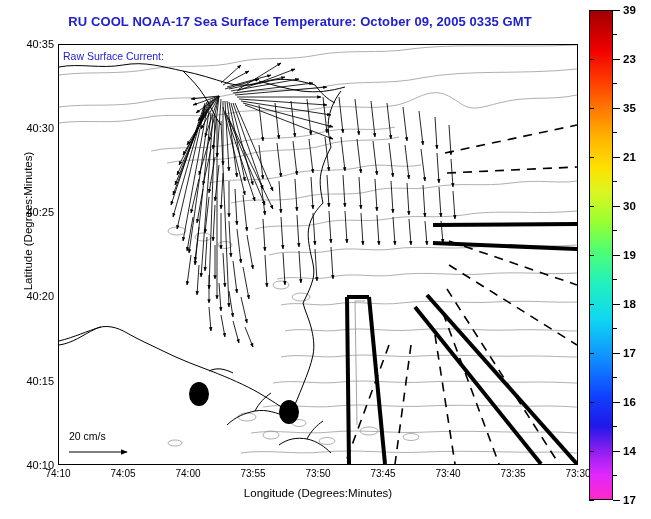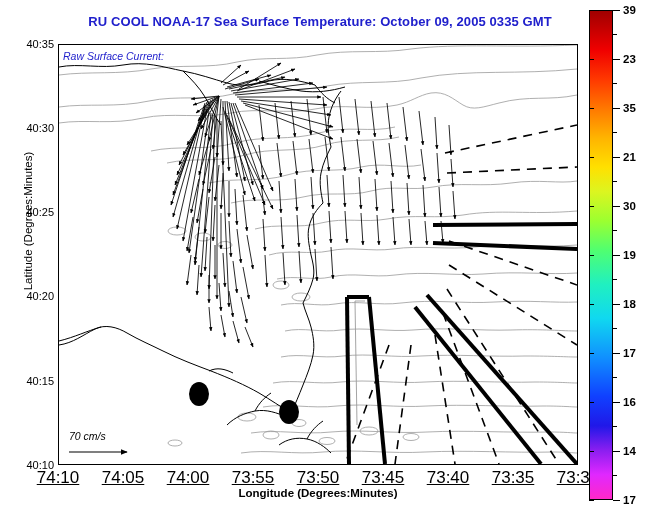--- a/index.html
+++ b/index.html
@@ -6,49 +6,48 @@
   body{width:651px;height:519px;position:relative;overflow:hidden;
        font-family:"Liberation Sans",sans-serif;}
 
   #root{position:absolute;left:0;top:0;width:651px;height:519px;background:#fff;}
 
   
   .title{
     position:absolute;left:0;top:14px;width:600px;text-align:center;
     color:#2020cc;font-weight:bold;font-size:13px;letter-spacing:.1px;
     white-space:nowrap;
-    padding-left:20px;
   }
 
   
   .plot-frame{
     position:absolute;left:58px;top:44px;width:520px;height:421px;
-    border:1px solid #000;box-sizing:border-box;background:#fff;overflow:hidden;font-style:italic;
+    border:1px solid #000;box-sizing:border-box;background:#fff;overflow:hidden;
   }
   .plot-svg{position:absolute;left:0;top:0;width:518px;height:419px;}
 
   
   .annot{
     position:absolute;left:4px;top:4px;color:#2222cc;font-size:10.5px;
     line-height:14px;white-space:nowrap;pointer-events:none;
   }
 
   
   .scalebar{position:absolute;left:6px;top:385px;width:110px;}
   .scalebar .lbl{font-size:10.5px;color:#000;margin-left:4px;}
   .scalebar svg{display:block;margin-top:3px;}
 
   
-  .xtick{position:absolute;top:468px;font-size:17px;color:#000;
-         transform:translateX(-50%);white-space:nowrap;text-decoration:underline;}
+  .xtick{position:absolute;top:468px;font-size:10px;color:#000;
+         transform:translateX(-50%);white-space:nowrap;}
   .ytick{position:absolute;left:54px;font-size:11px;color:#000;
          transform:translate(-100%,-50%);white-space:nowrap;}
 
   .xlabel{position:absolute;left:58px;top:487px;width:520px;text-align:center;
-          font-size:11.5px;color:#000;font-weight:bold;}
+          font-size:11.5px;color:#000;}
   .ylabel{position:absolute;left:-82px;top:215px;width:220px;text-align:center;
           font-size:11.5px;color:#000;transform:rotate(-90deg);
           transform-origin:50% 50%;}
 
   
   .cbar-wrap{position:absolute;left:589px;top:10px;width:24px;height:490px;}
   .cbar{position:absolute;left:0;top:0;width:24px;height:490px;
         border:1px solid #000;box-sizing:border-box;
         background:linear-gradient(to top,
           #ff28c8 0%,
@@ -331,21 +330,21 @@
         <ellipse cx="140" cy="349" rx="10" ry="12"></ellipse>
         <ellipse cx="230" cy="367" rx="10" ry="12"></ellipse>
       </g>
     </svg>
 
     <div class="annot">
       <div>Raw Surface Current:</div>
     </div>
 
     <div class="scalebar">
-      <div class="lbl">70 cm/s</div>
+      <div class="lbl">20 cm/s</div>
       <svg width="72" height="14">
         <defs>
           <marker id="ah2" viewBox="0 0 10 10" refX="9" refY="5" markerWidth="6" markerHeight="6" orient="auto-start-reverse">
             <path d="M0,1 L10,5 L0,9 z" fill="#000"></path>
           </marker>
         </defs>
         <line x1="4" y1="7" x2="62" y2="7" stroke="#000" stroke-width="1.2" marker-end="url(#ah2)"></line>
       </svg>
     </div>
   </div>

